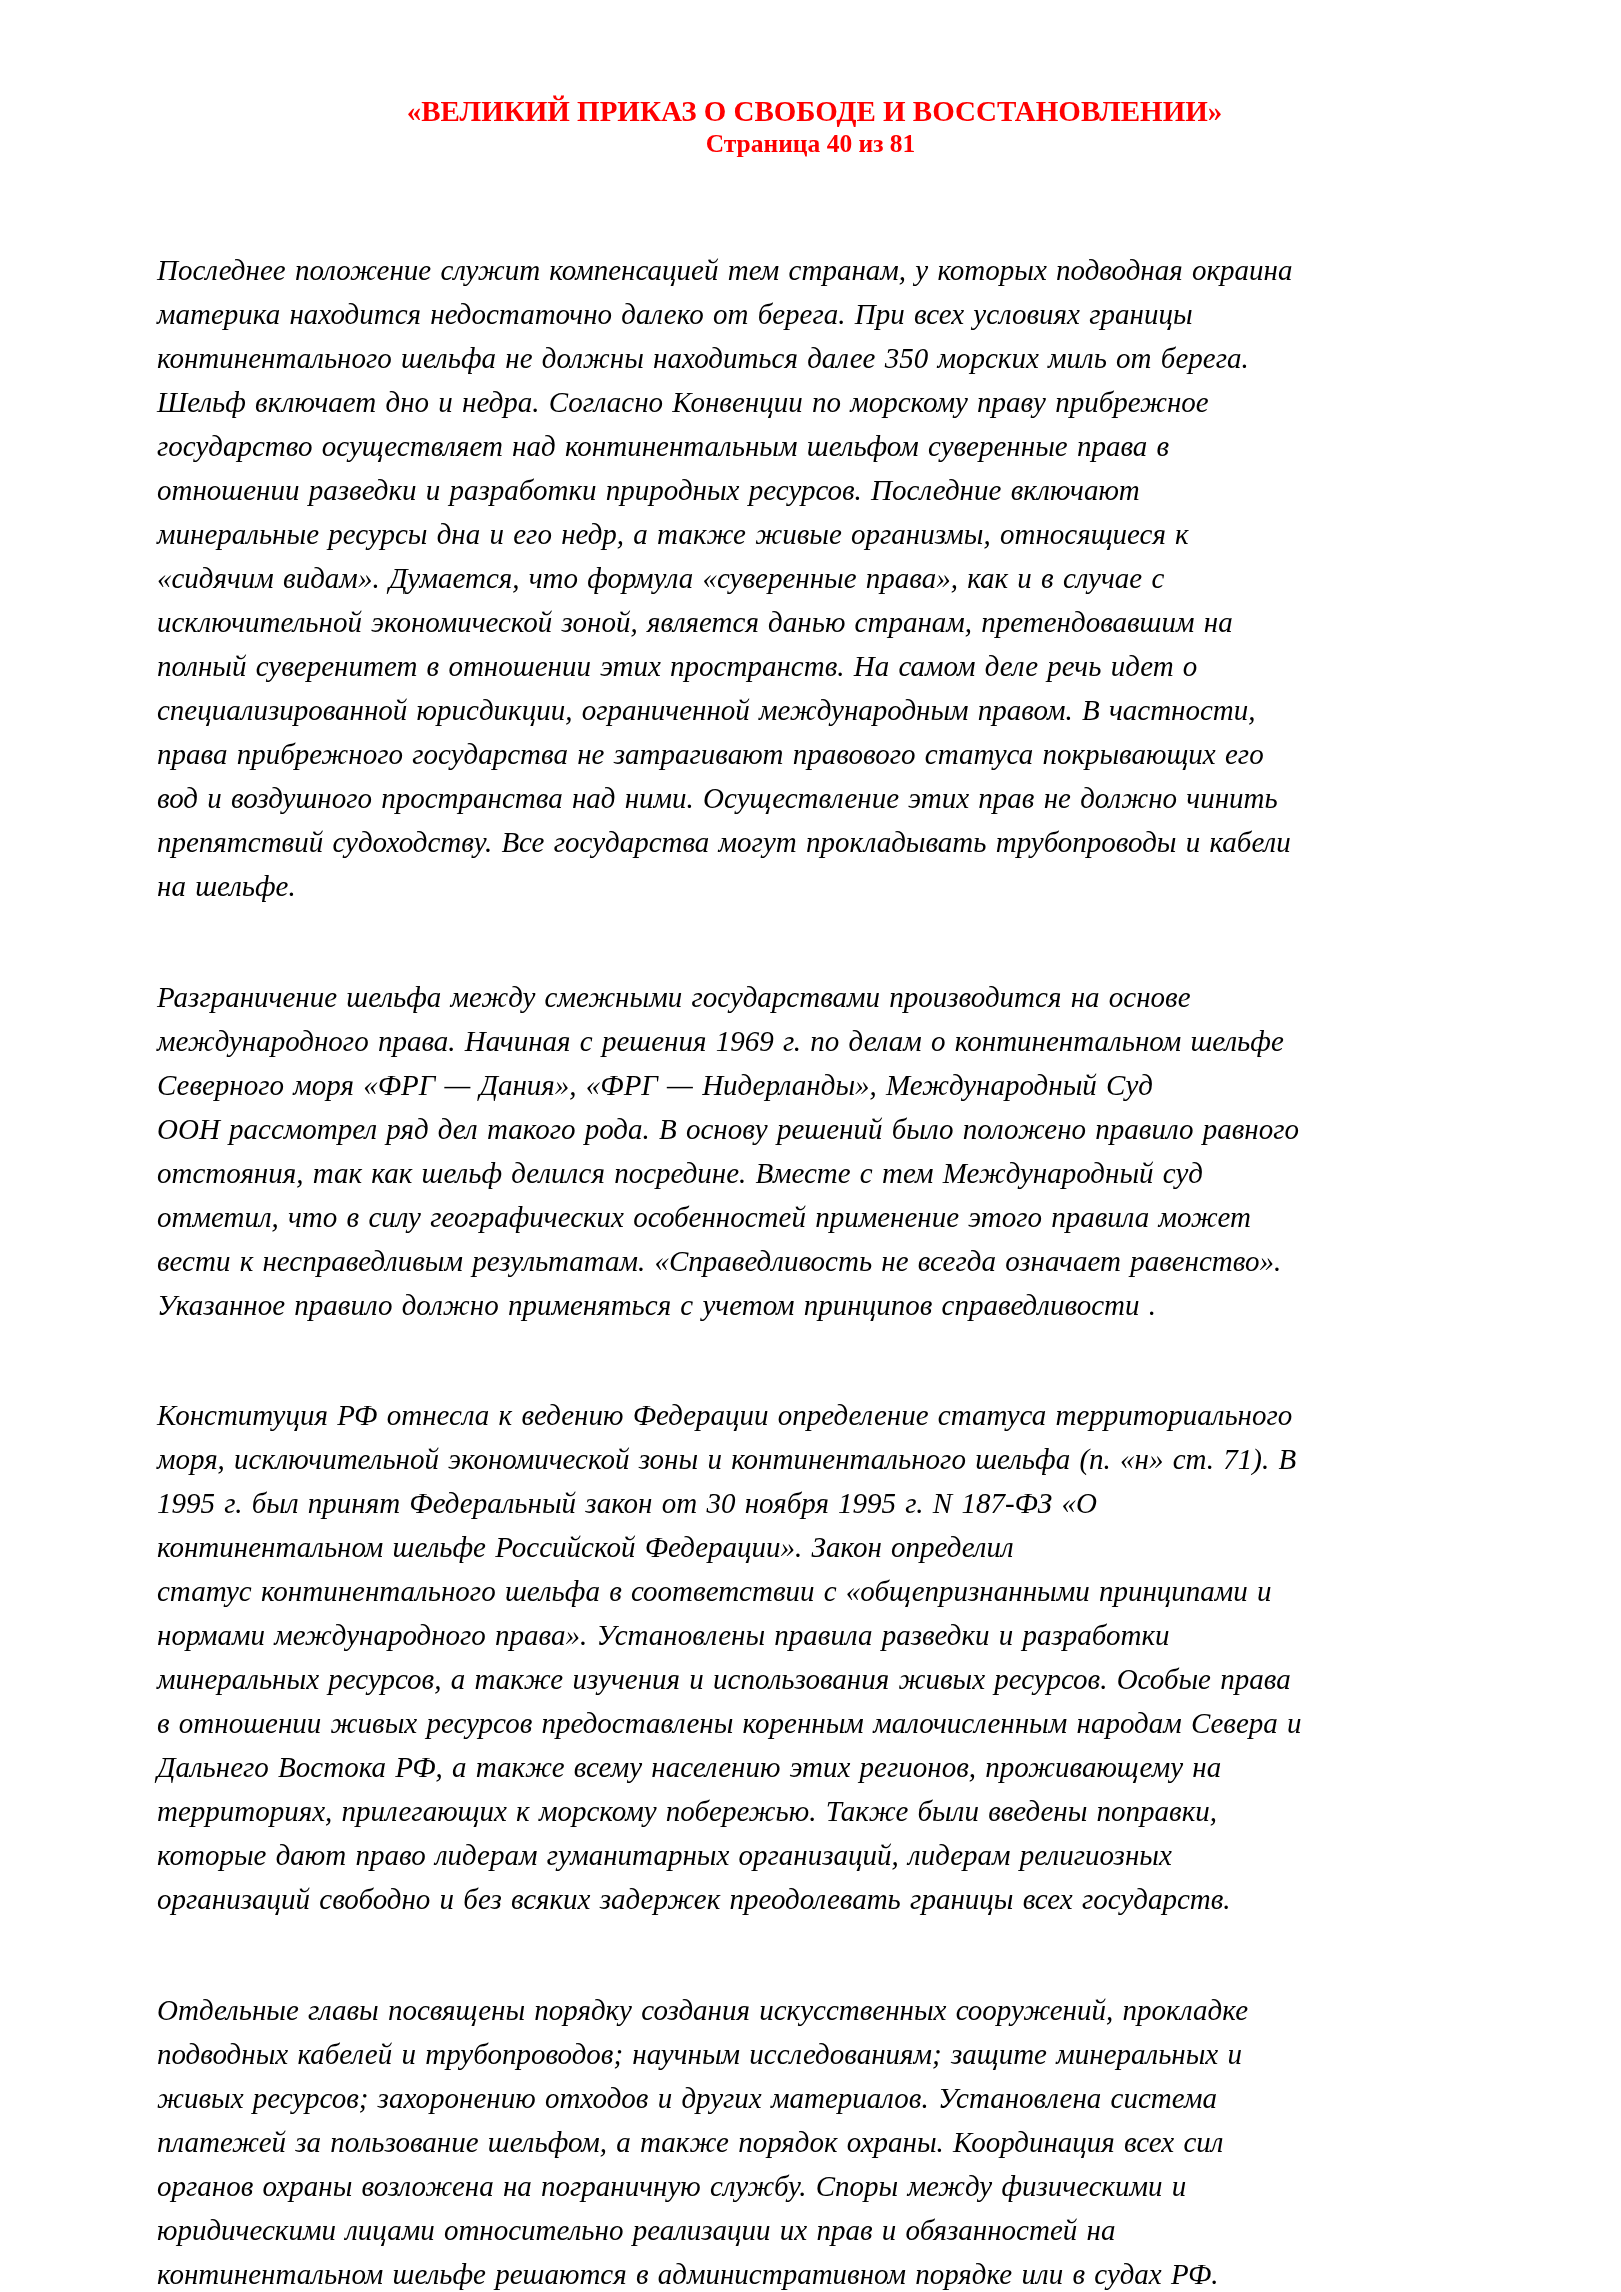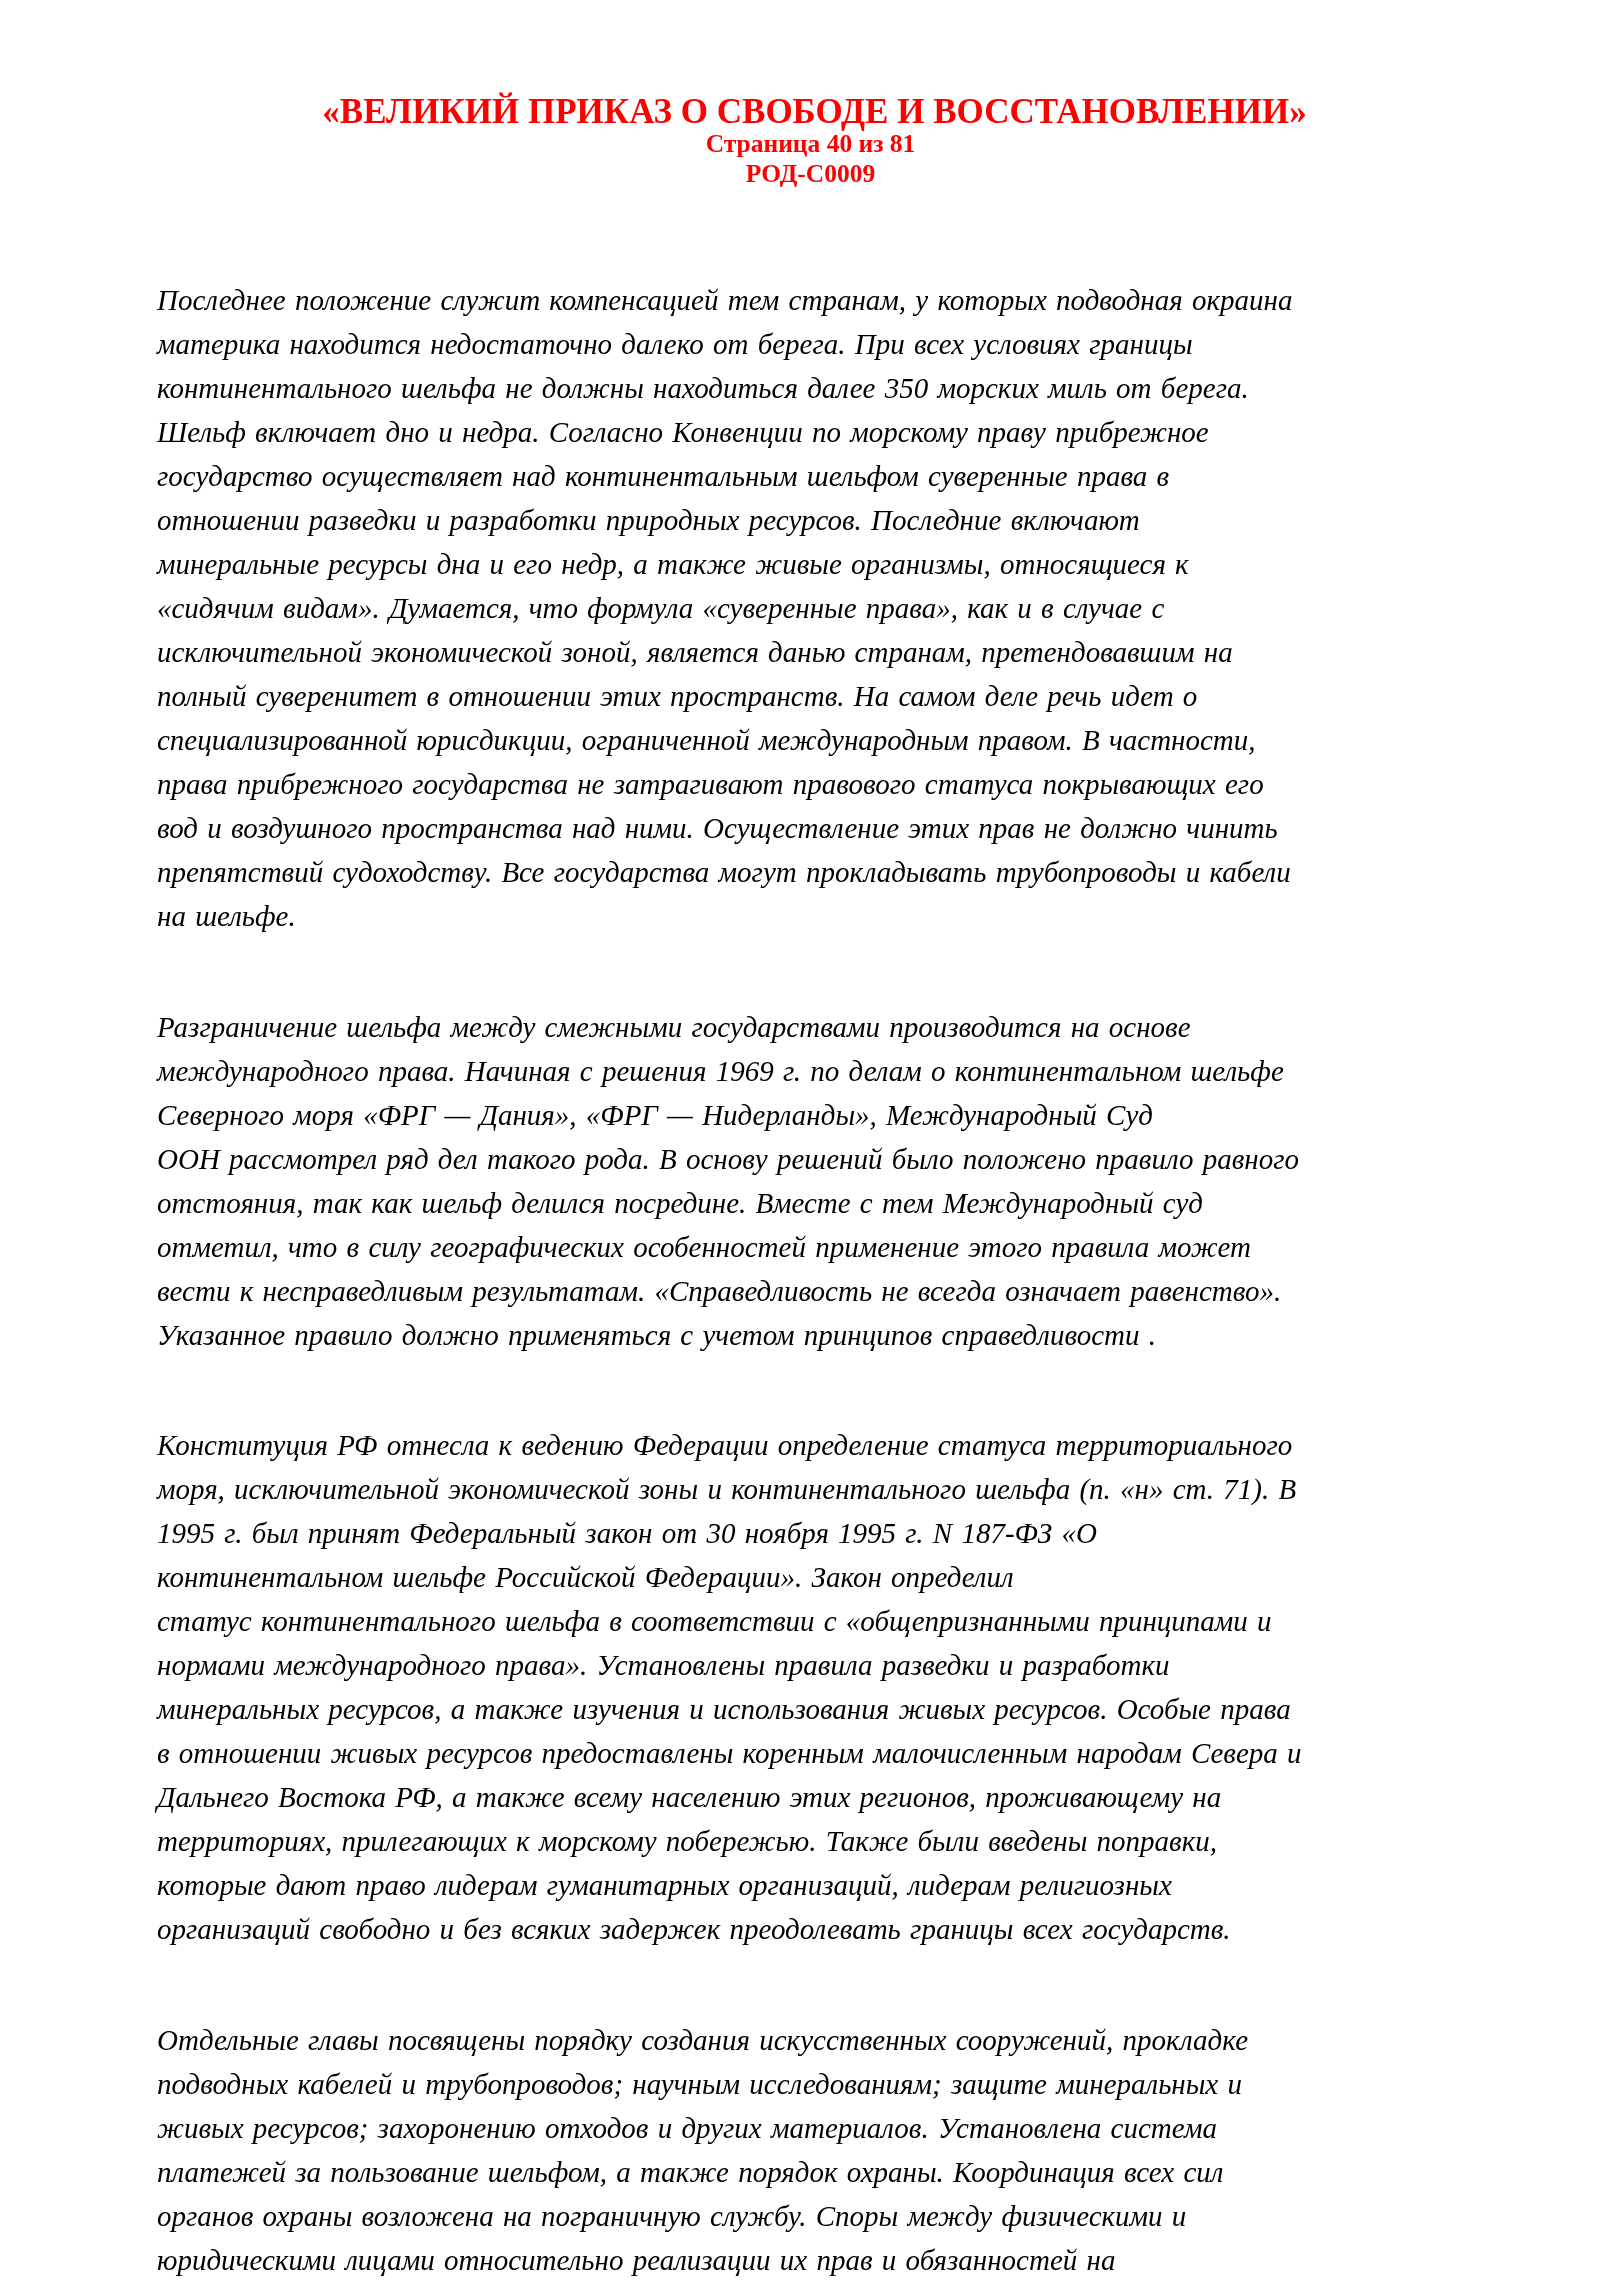--- a/index.html
+++ b/index.html
@@ -16,21 +16,21 @@
     font-family: "Liberation Serif", serif;
     color: #000000;
   }
   .doc-header {
     padding-top: 94px;
     text-align: center;
     color: #ff0000;
     font-weight: bold;
   }
   .doc-header .title {
-    font-size: 35px;
+    font-size: 29px;
     line-height: 35px;
     letter-spacing: 0px;
     padding-left: 8px;
   }
   .doc-header .subline {
     font-size: 25.5px;
     line-height: 30px;
   }
   .doc-body {
     margin: 45px 141px 0 157px;
@@ -46,21 +46,20 @@
   }
 </style>
 </head>
 <body>
 
 <div class="page">
 
   <div class="doc-header">
     <div class="title">«ВЕЛИКИЙ ПРИКАЗ О СВОБОДЕ И ВОССТАНОВЛЕНИИ»</div>
     <div class="subline">Страница 40 из 81</div>
-    <div class="subline">РОД-С0009</div>
   </div>
 
   <div class="doc-body">
     <p>Последнее положение служит компенсацией тем странам, у которых подводная окраина
 материка находится недостаточно далеко от берега. При всех условиях границы
 континентального шельфа не должны находиться далее 350 морских миль от берега.
 Шельф включает дно и недра. Согласно Конвенции по морскому праву прибрежное
 государство осуществляет над континентальным шельфом суверенные права в
 отношении разведки и разработки природных ресурсов. Последние включают
 минеральные ресурсы дна и его недр, а также живые организмы, относящиеся к

